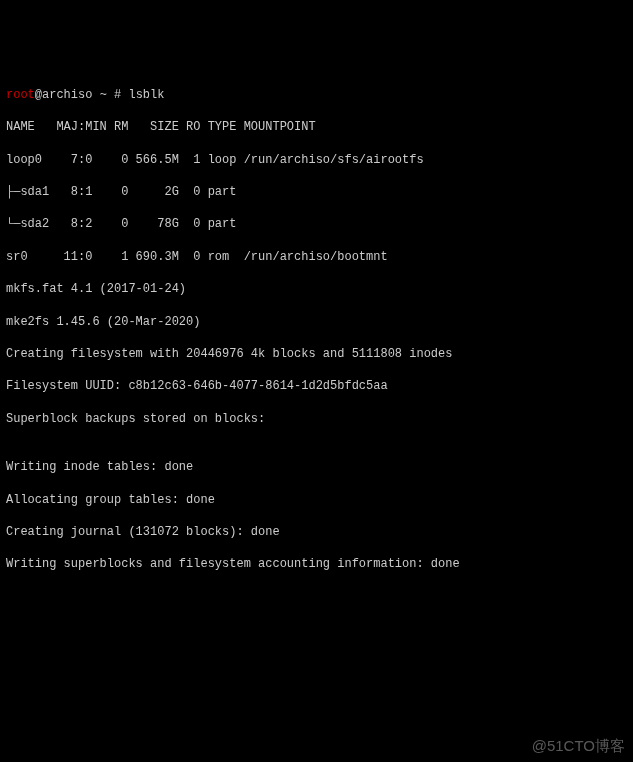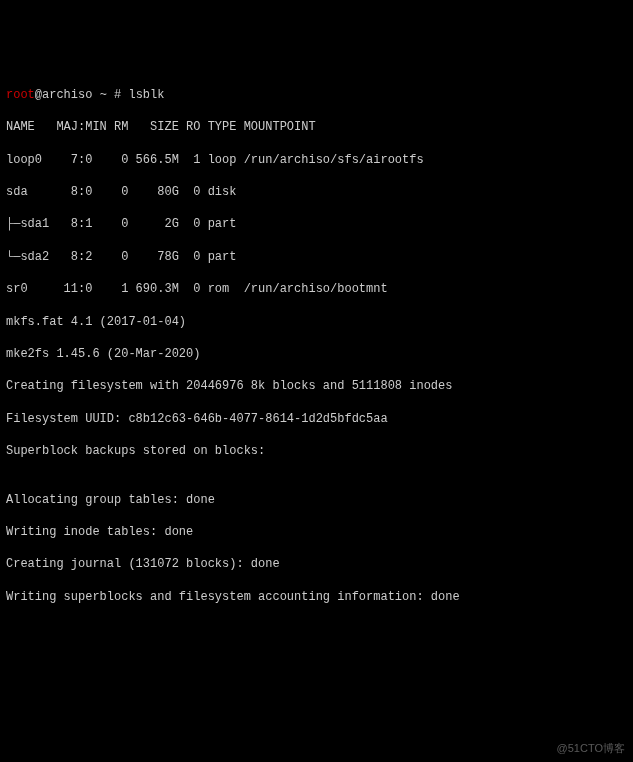--- a/index.html
+++ b/index.html
@@ -14,45 +14,44 @@
     box-sizing: border-box;
     white-space: pre;
   }
   .red { color: #c00; margin-top: 18px; }
   .watermark {
     position: fixed;
     right: 8px;
     bottom: 6px;
     color: #888;
     font-family: sans-serif;
-    font-size: 11px;
+    font-size: 15px;
     opacity: 0.65;
   }
 </style>
 </head>
 <body>
 
 
 
 <div>
 <div><span class="red">root</span><span>@</span><span>archiso</span> <span>~</span> <span>#</span> <span>lsblk</span></div>
 <div>NAME   MAJ:MIN RM   SIZE RO TYPE MOUNTPOINT</div>
 <div>loop0    7:0    0 566.5M  1 loop /run/archiso/sfs/airootfs</div>
-<div>sda      8:0    0    80G  0 disk </div>
 <div>├─sda1   8:1    0     2G  0 part </div>
 <div>└─sda2   8:2    0    78G  0 part </div>
 <div>sr0     11:0    1 690.3M  0 rom  /run/archiso/bootmnt</div>
-<div>mkfs.fat 4.1 (2017-01-04)</div>
+<div>mkfs.fat 4.1 (2017-01-24)</div>
 <div>mke2fs 1.45.6 (20-Mar-2020)</div>
-<div>Creating filesystem with 20446976 8k blocks and 5111808 inodes</div>
+<div>Creating filesystem with 20446976 4k blocks and 5111808 inodes</div>
 <div>Filesystem UUID: c8b12c63-646b-4077-8614-1d2d5bfdc5aa</div>
 <div>Superblock backups stored on blocks:</div>
 <div></div>
+<div>Writing inode tables: done</div>
 <div>Allocating group tables: done</div>
-<div>Writing inode tables: done</div>
 <div>Creating journal (131072 blocks): done</div>
 <div>Writing superblocks and filesystem accounting information: done</div>
 <div></div>
 
 
 
 
 
 
 

